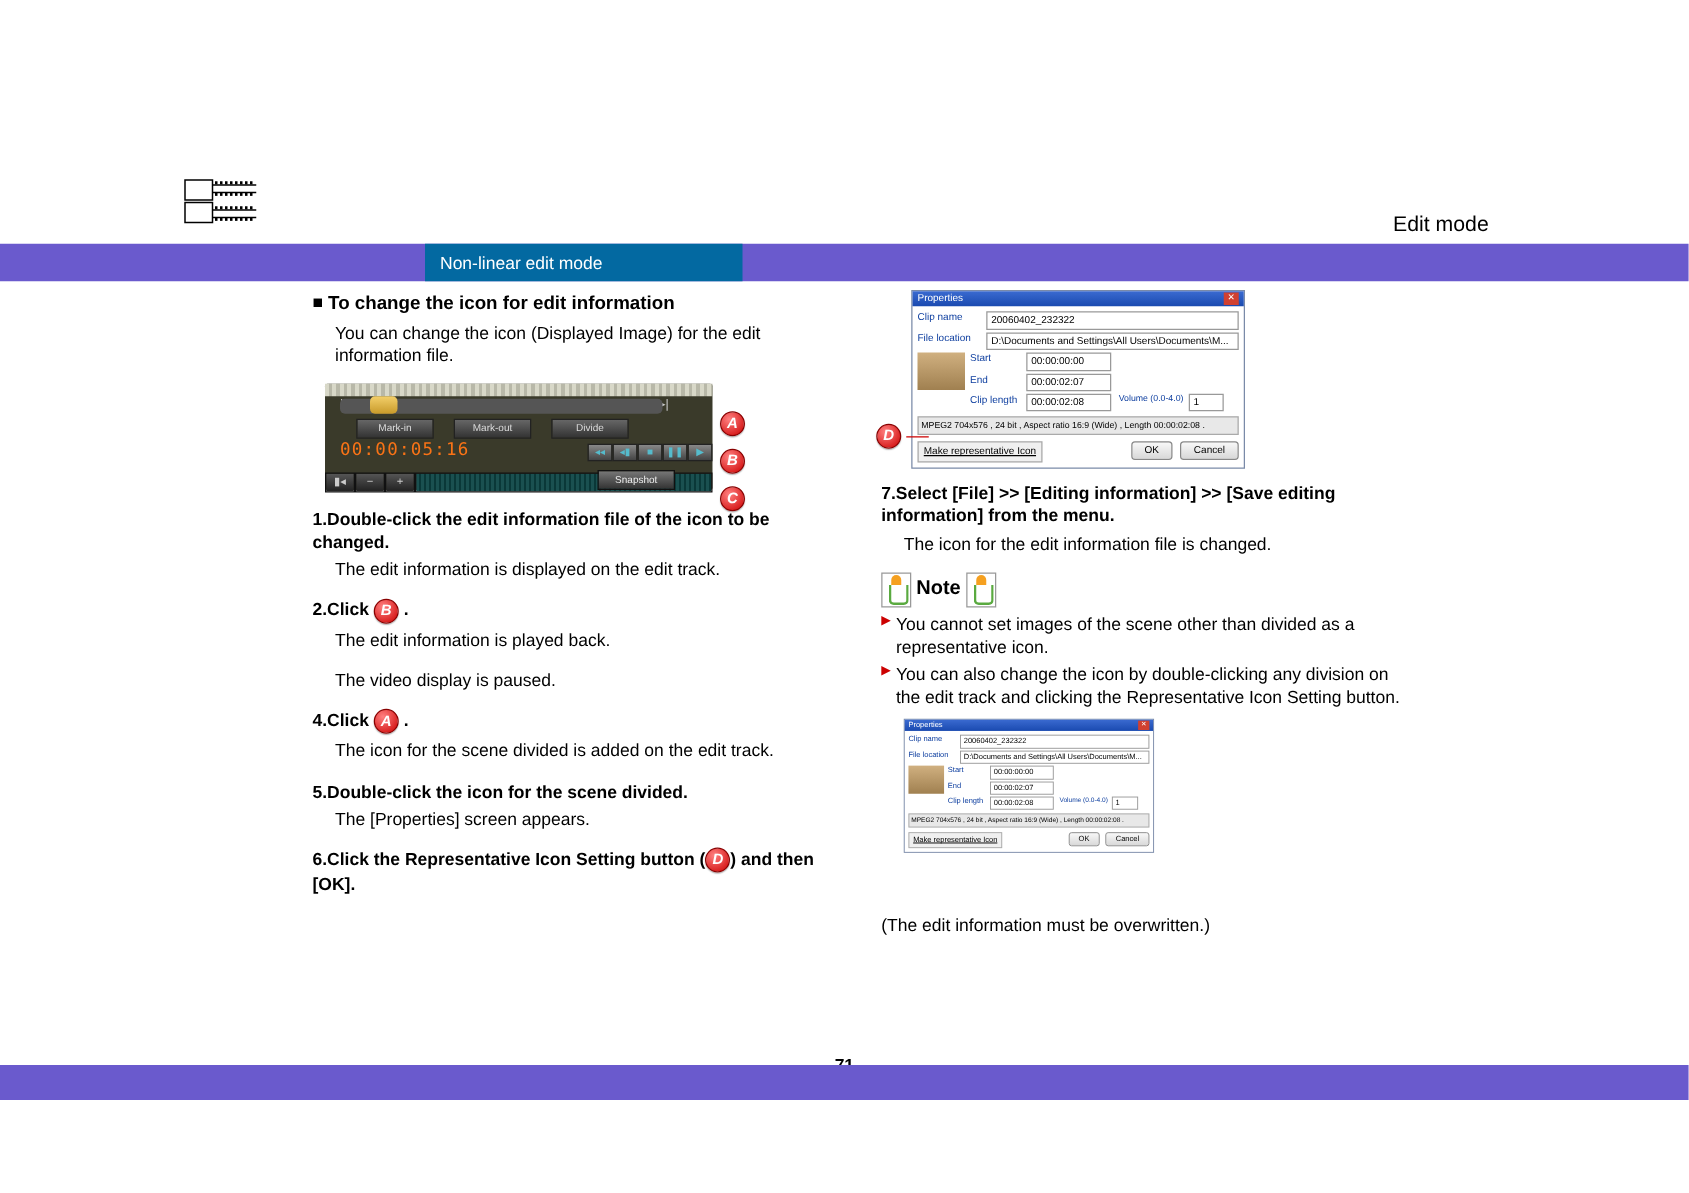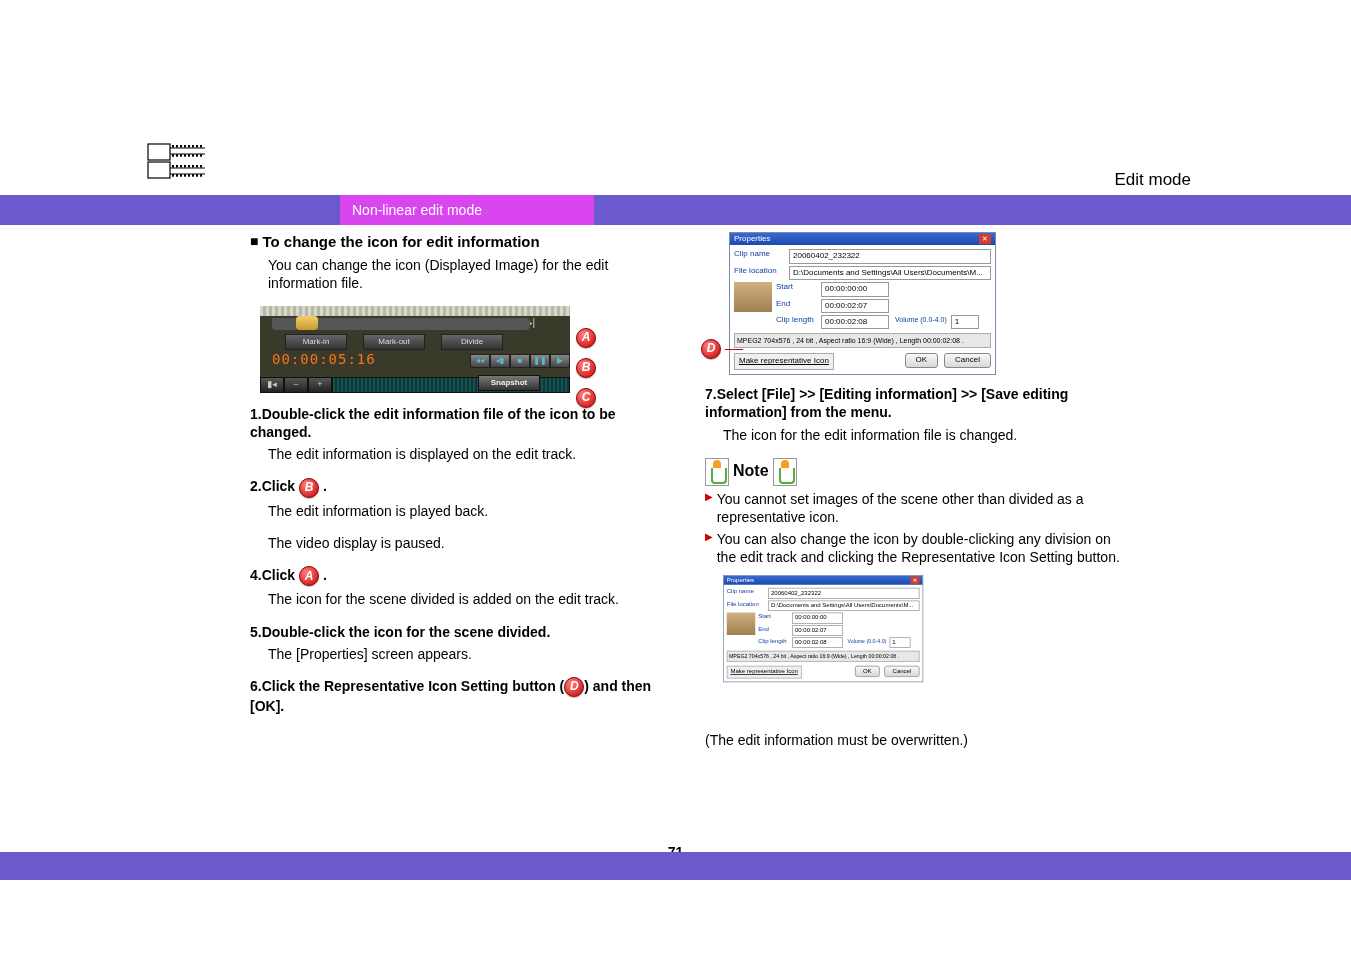--- a/index.html
+++ b/index.html
@@ -30,21 +30,21 @@
     right: 0;
     height: 30px;
     background: #6a5acd;
   }
   .subbar {
     position: absolute;
     top: 195px;
     left: 340px;
     width: 230px;
     height: 26px;
-    background: #d946ef;
+    background: #0369a1;
     color: #fff;
     font-size: 14px;
     display: flex;
     align-items: center;
     padding: 2px 12px;
   }
   .filmstrip-logo {
     position: absolute;
     top: 138px;
     left: 145px;
@@ -190,21 +190,20 @@
     bottom: 0;
     right: 30px;
     width: 60px;
     height: 14px;
     background: linear-gradient(#777,#333);
     color: #eee;
     font-size: 8px;
     text-align: center;
     line-height: 14px;
     border: 1px solid #111;
-    font-weight: bold;
   }
   .marker {
     display: inline-flex;
     width: 18px;
     height: 18px;
     border-radius: 50%;
     background: radial-gradient(circle at 35% 30%, #ff8080, #cc0000);
     color: #fff;
     font-weight: bold;
     font-size: 12px;

